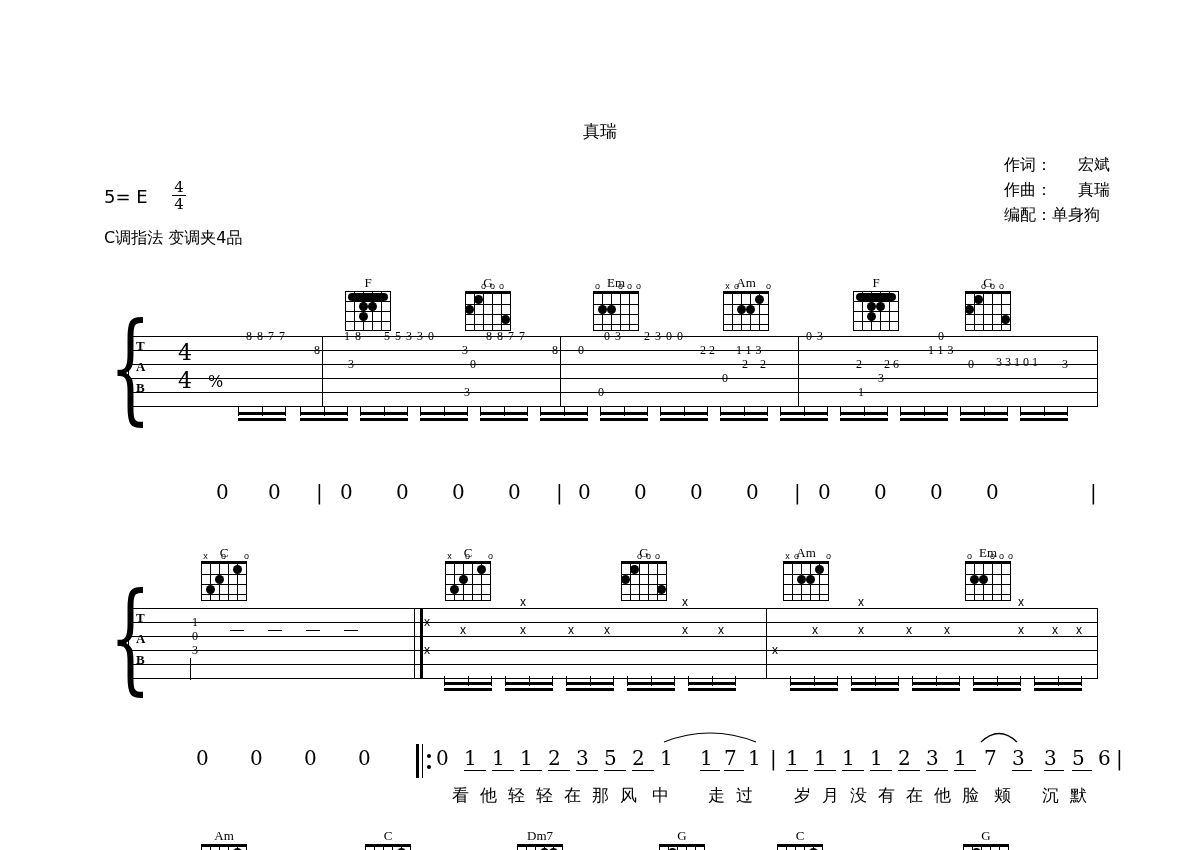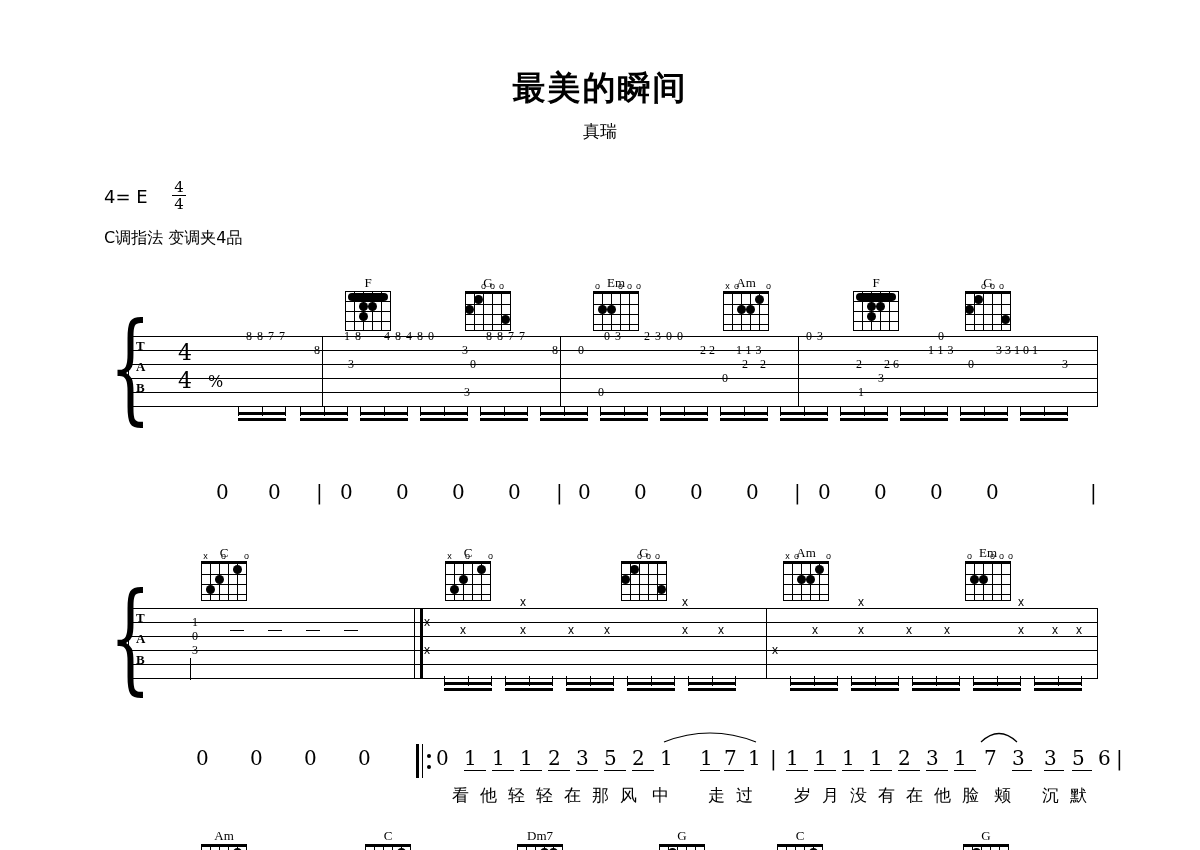--- a/index.html
+++ b/index.html
@@ -166,25 +166,29 @@
   .lyric { position: absolute; font-size: 17px; font-family: "DejaVu Sans", sans-serif; }
   .underline-u { position: absolute; height: 1px; background: #000; }
   .slur { position: absolute; }
   .repeat-dots { position: absolute; }
 </style>
 </head>
 <body>
 
 <div class="sheet">
 
-  <div class="title">最美的瞬间</div>
   <div class="artist">真瑞</div>
 
-
-  <div class="keyline">4= E</div>
+  <div class="credits">
+    <div><span>作词：</span><span style="display:inline-block;width:26px"></span><span>宏斌</span></div>
+    <div><span>作曲：</span><span style="display:inline-block;width:26px"></span><span>真瑞</span></div>
+    <div><span>编配：</span><span>单身狗</span></div>
+  </div>
+
+  <div class="keyline">5= E</div>
   <div class="timesig">
     <span class="num">4</span>
     <span style="display:block;width:14px;height:1px;background:#000;margin:1px auto"></span>
     <span class="den">4</span>
   </div>
   <div class="capo">C调指法  变调夹4品</div>
 
   <div class="system" id="sys1" style="left:0;top:0;width:1200px;height:430px;">
 
     <div class="chord" style="left:340px;top:275px;">
@@ -316,21 +320,21 @@
     <div class="tabletter" style="left:136px;top:360px;">A</div>
     <div class="tabletter" style="left:136px;top:381px;">B</div>
     <div class="bignum" style="left:178px;top:340px;">4</div>
     <div class="bignum" style="left:178px;top:368px;">4</div>
     <div style="position:absolute;left:208px;top:372px;font-size:16px;font-family:'DejaVu Serif',serif;">%</div>
 
     <div class="tabnum" style="left:246px;top:330px;letter-spacing:5px;">8877</div>
     <div class="tabnum" style="left:314px;top:344px;">8</div>
     <div class="tabnum" style="left:344px;top:330px;letter-spacing:5px;">18</div>
     <div class="tabnum" style="left:348px;top:358px;">3</div>
-    <div class="tabnum" style="left:384px;top:330px;letter-spacing:5px;">48480</div>
+    <div class="tabnum" style="left:384px;top:330px;letter-spacing:5px;">55330</div>
     <div class="tabnum" style="left:462px;top:344px;">3</div>
     <div class="tabnum" style="left:470px;top:358px;">0</div>
     <div class="tabnum" style="left:464px;top:386px;">3</div>
 
     <div class="tabnum" style="left:486px;top:330px;letter-spacing:5px;">8877</div>
     <div class="tabnum" style="left:552px;top:344px;">8</div>
     <div class="tabnum" style="left:578px;top:344px;">0</div>
     <div class="tabnum" style="left:604px;top:330px;letter-spacing:5px;">03</div>
     <div class="tabnum" style="left:644px;top:330px;letter-spacing:5px;">2300</div>
     <div class="tabnum" style="left:598px;top:386px;">0</div>
@@ -343,21 +347,21 @@
 
     <div class="tabnum" style="left:806px;top:330px;letter-spacing:5px;">03</div>
     <div class="tabnum" style="left:856px;top:358px;">2</div>
     <div class="tabnum" style="left:884px;top:358px;letter-spacing:3px;">26</div>
     <div class="tabnum" style="left:858px;top:386px;">1</div>
     <div class="tabnum" style="left:878px;top:372px;">3</div>
 
     <div class="tabnum" style="left:938px;top:330px;">0</div>
     <div class="tabnum" style="left:928px;top:344px;letter-spacing:4px;">113</div>
     <div class="tabnum" style="left:968px;top:358px;">0</div>
-    <div class="tabnum" style="left:996px;top:344px;letter-spacing:3px;">33101</div>
+    <div class="tabnum" style="left:996px;top:356px;letter-spacing:3px;">33101</div>
     <div class="tabnum" style="left:1062px;top:358px;">3</div>
 
     <div>
       <div class="beam" style="left:238px;top:412px;width:48px;"></div>
       <div class="beam" style="left:238px;top:418px;width:48px;"></div>
       <div class="stem" style="left:238px;top:406px;height:10px"></div>
       <div class="stem" style="left:262px;top:406px;height:10px"></div>
       <div class="stem" style="left:285px;top:406px;height:10px"></div>
       <div class="beam" style="left:300px;top:412px;width:48px;"></div>
       <div class="beam" style="left:300px;top:418px;width:48px;"></div>

